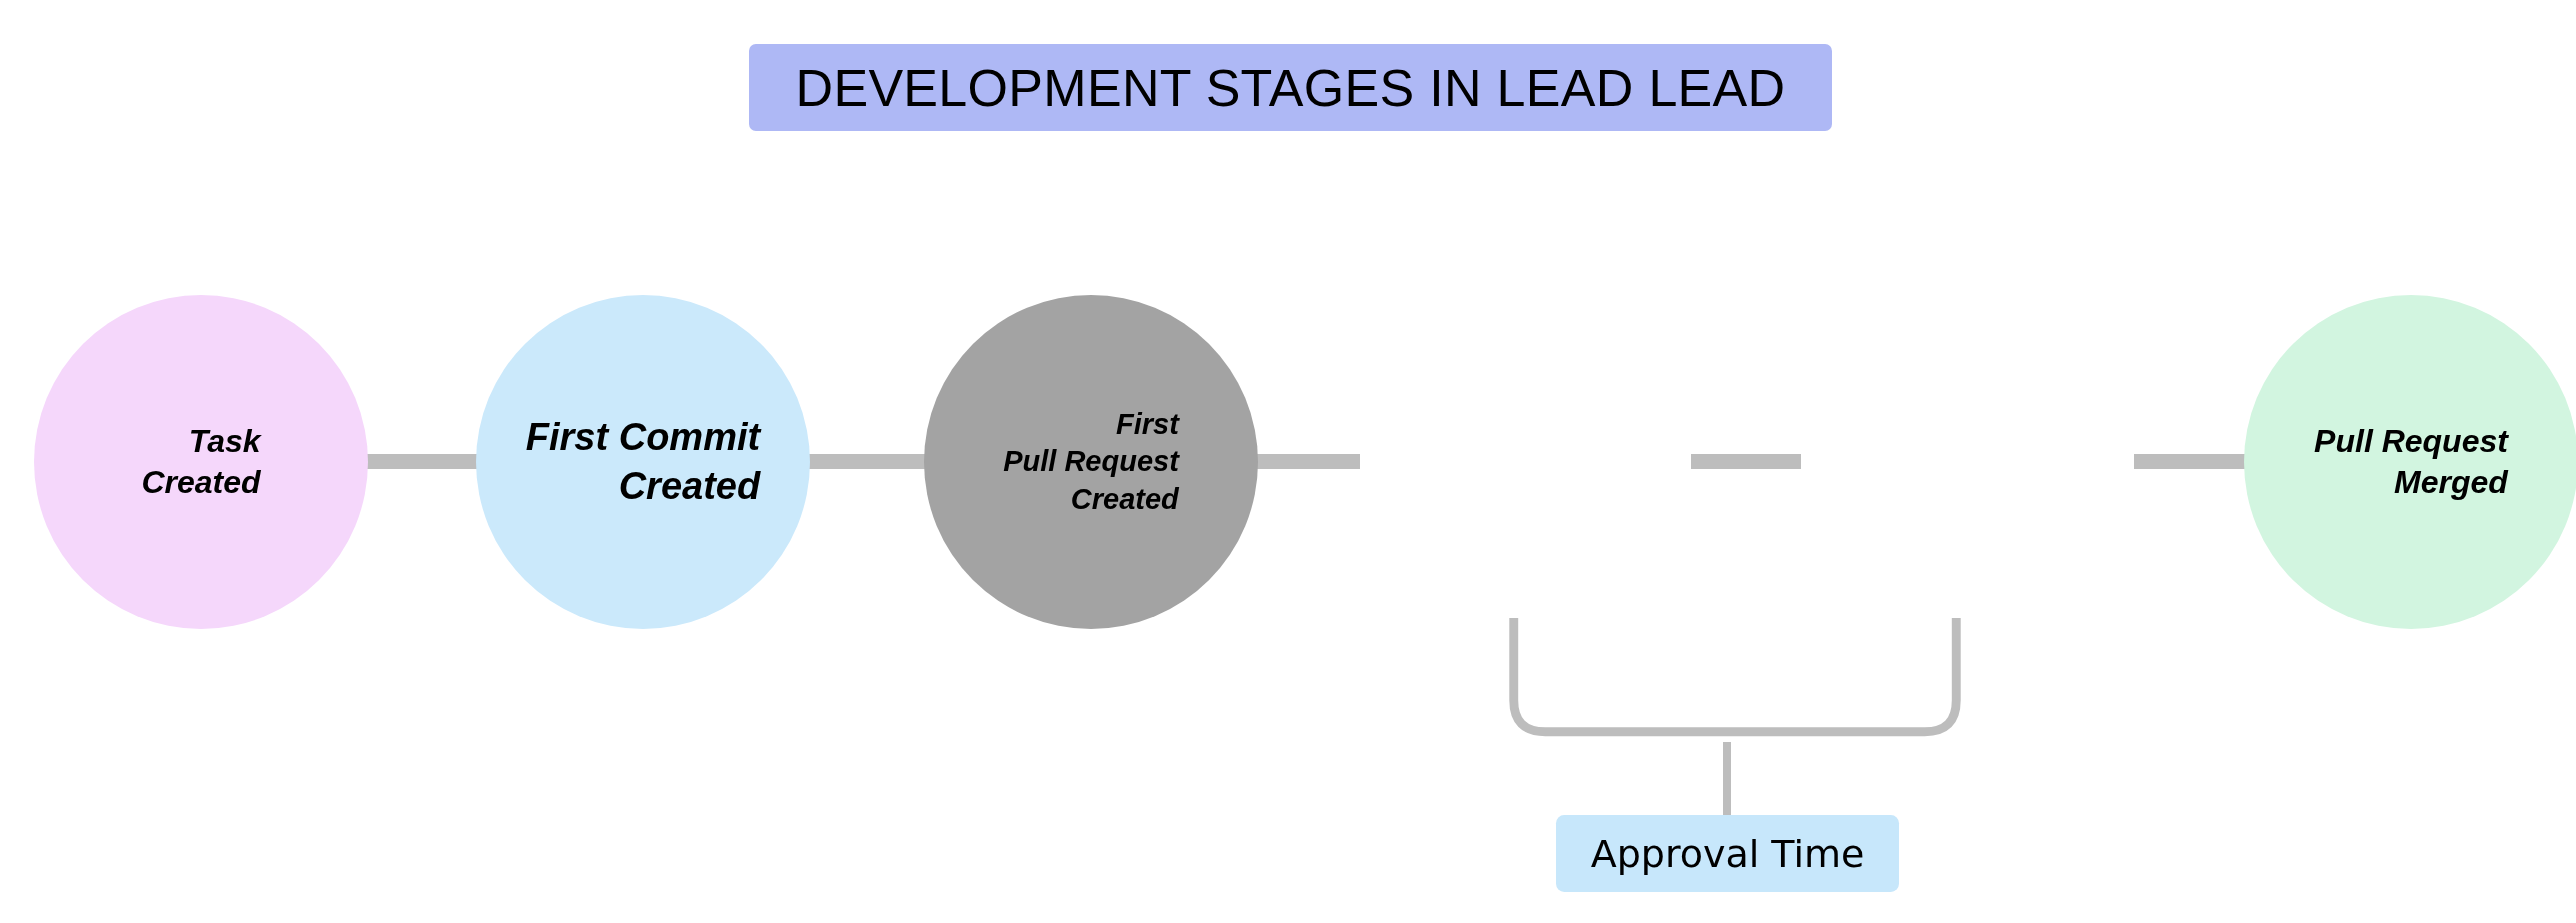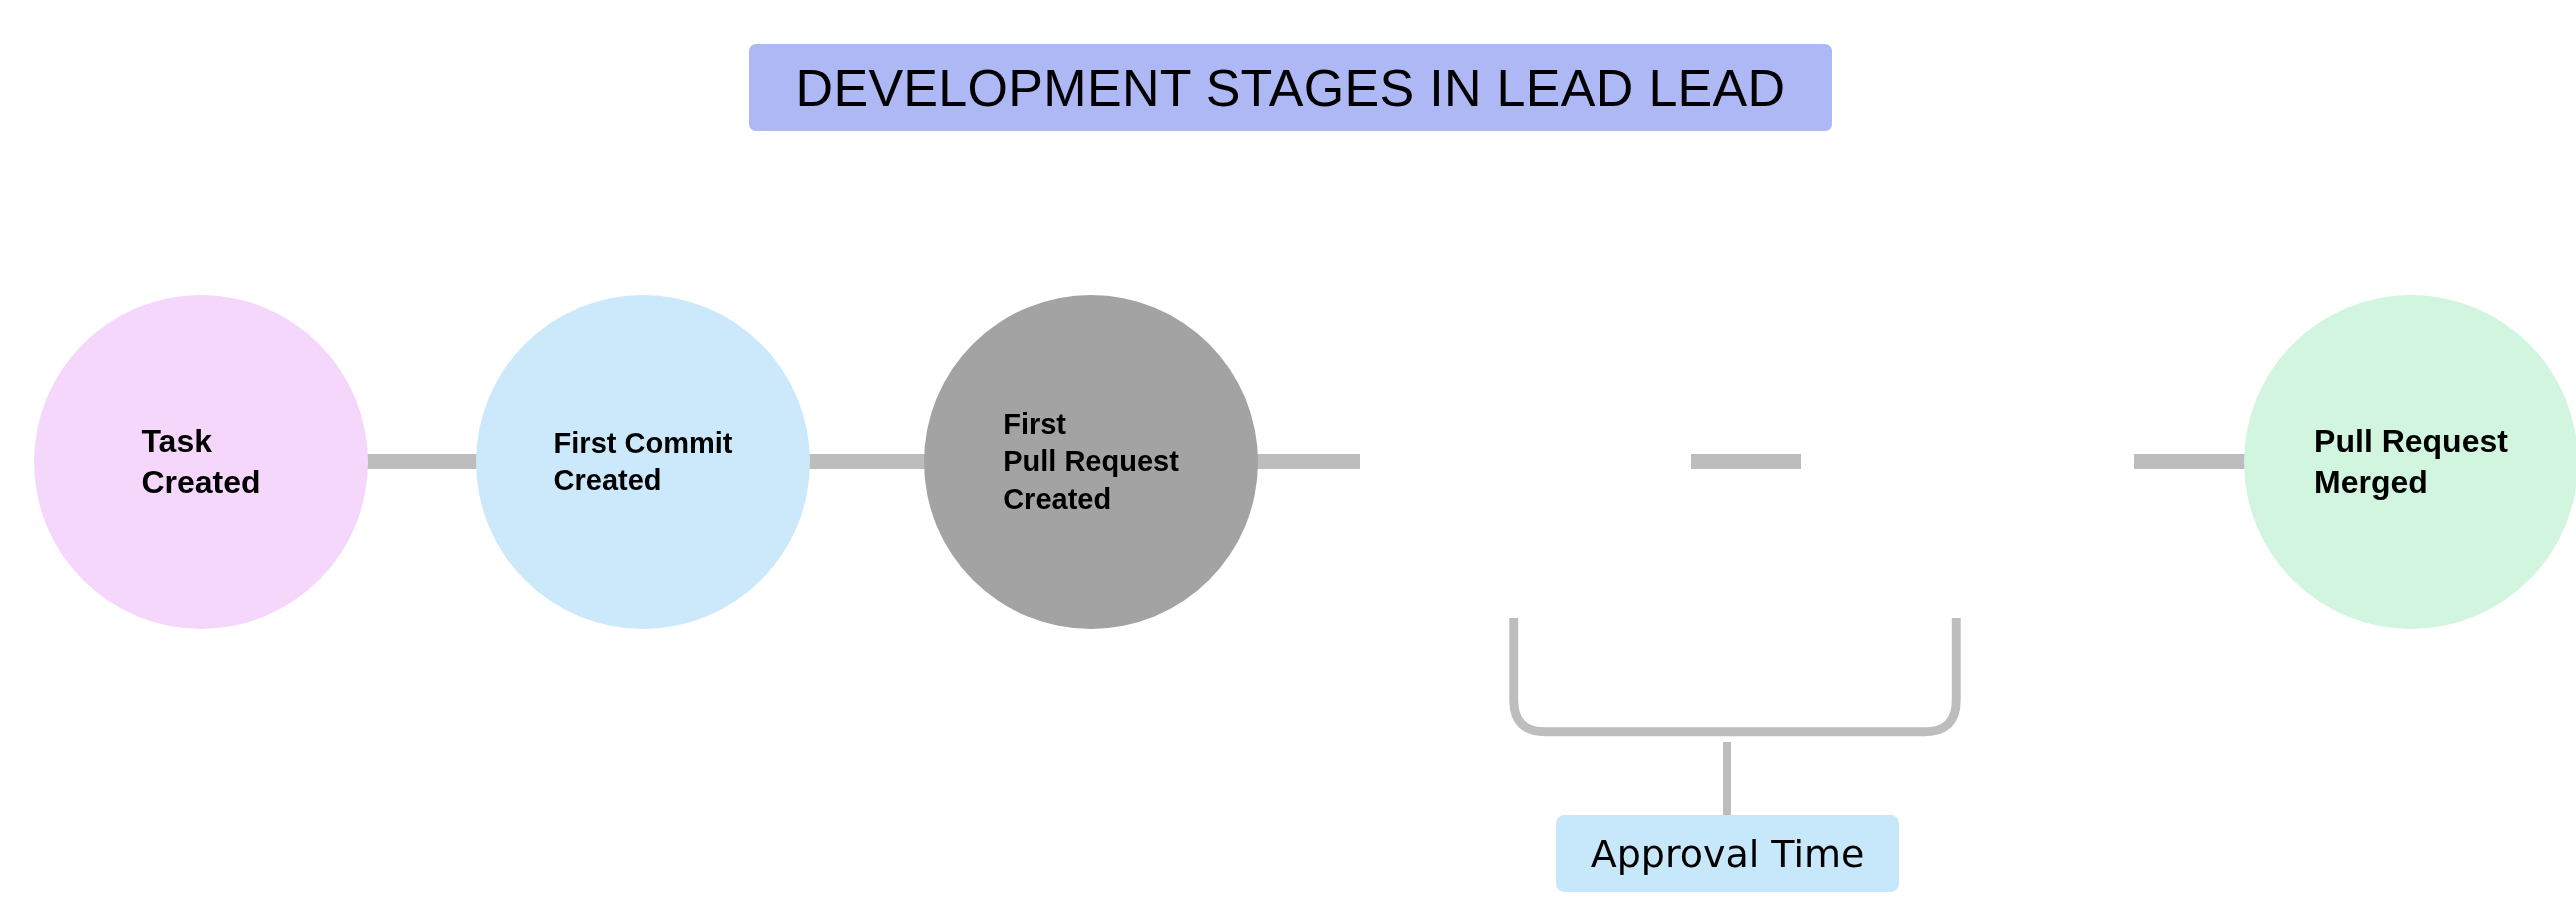--- a/index.html
+++ b/index.html
@@ -51,22 +51,23 @@
     top: 454px;
   }
 
   
   .stage {
     position: absolute;
     border-radius: 50%;
     display: flex;
     align-items: center;
     justify-content: center;
-    text-align: left;
+    text-align: right;
     box-sizing: border-box;
+    font-style: italic;
   }
   .stage-label {
     font-family: "Liberation Sans", sans-serif;
     font-weight: bold;
     color: #000000;
     line-height: 1.28;
     white-space: pre-line;
     padding: 0 9.6px;
   }
 
@@ -125,21 +126,21 @@
   <div class="rail" style="left:1253px; width:107px;"></div>
   <div class="rail" style="left:1691px; width:110px;"></div>
   <div class="rail" style="left:2134px; width:111px;"></div>
 
   <div class="stage" style="left:34px; top:295px; width:334px; height:334px; background:#f5d7fb;">
     <span class="stage-label" style="font-size:32px;">Task
 Created</span>
   </div>
 
   <div class="stage" style="left:476px; top:295px; width:334px; height:334px; background:#cbe9fb;">
-    <span class="stage-label" style="font-size:29px;">First Commit
+    <span class="stage-label" style="font-size:38px;">First Commit
 Created</span>
   </div>
 
   <div class="stage" style="left:924px; top:295px; width:334px; height:334px; background:#a3a3a3;">
     <span class="stage-label" style="font-size:29px;">First
 Pull Request
 Created</span>
   </div>
 
 

